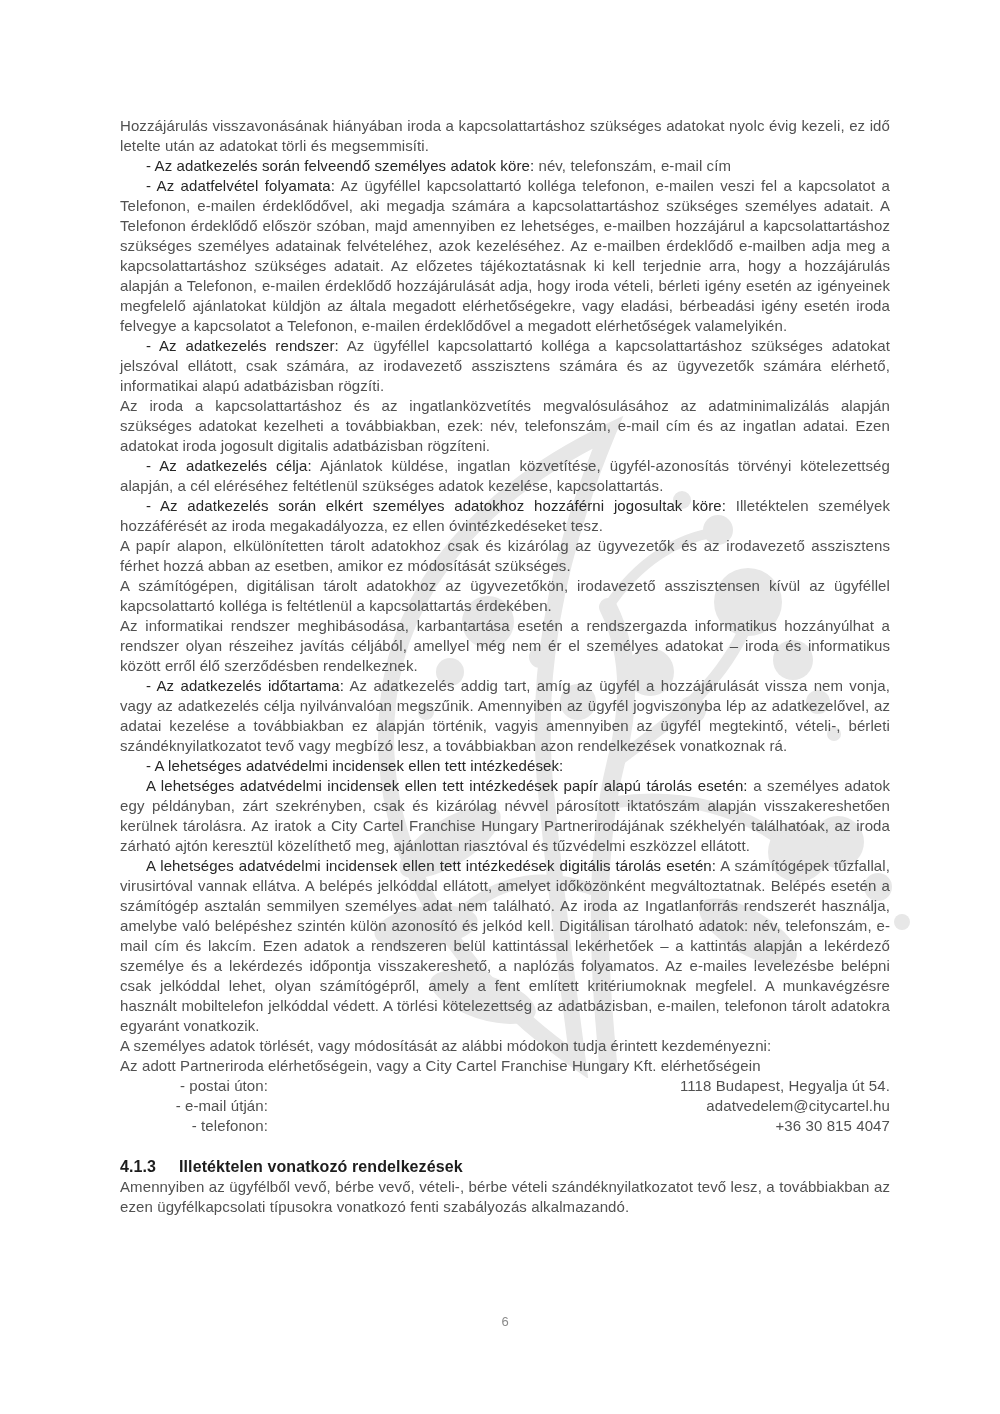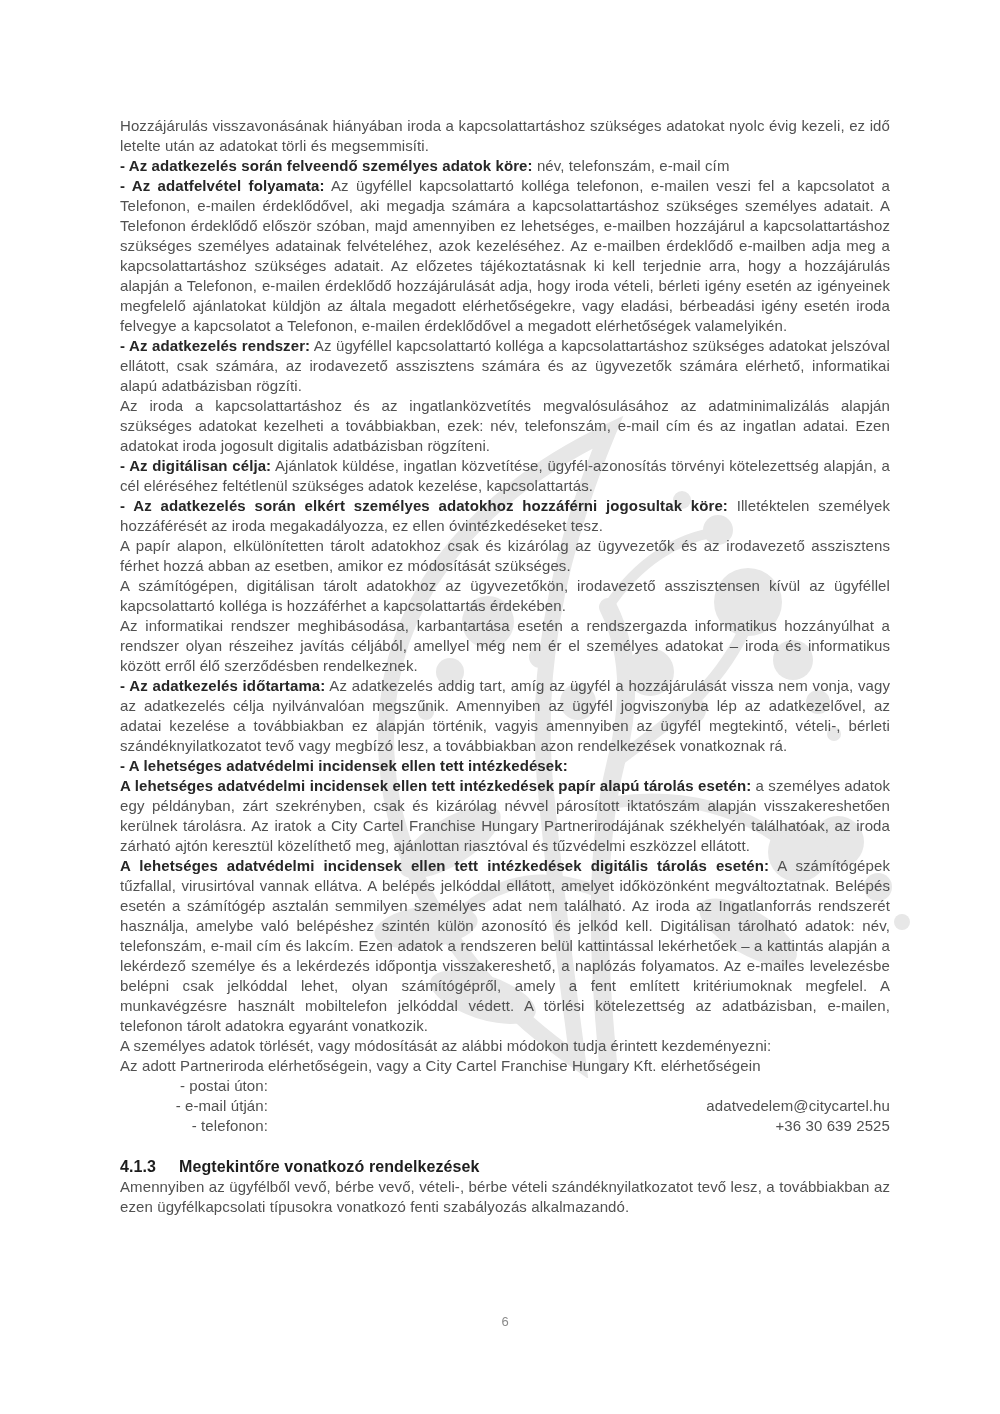--- a/index.html
+++ b/index.html
@@ -24,21 +24,21 @@
   }
   .content{
     position:absolute;left:120px;top:116px;width:770px;
     z-index:1;
     color:var(--text-color);
     font-size:15px;line-height:20px;
     text-align:justify;
     letter-spacing:0.1px;
   }
   p.para{margin:0;padding:0;}
-  p.para strong{color:var(--bold-color);font-weight:700;}
+  p.para strong{color:var(--bold-color);font-weight:400;margin-left:26px;}
   .contact-row{display:flex;text-align:right;}
   .contact-label{width:148px;flex:0 0 148px;}
   .contact-value{flex:1;}
   h2.section-heading{
     margin:21px 0 0 0;padding:0;
     font-size:16px;line-height:20px;
     color:var(--heading-color);font-weight:800;
     text-align:left;
   }
   h2.section-heading .sec-num{display:inline-block;min-width:59px;}
@@ -91,40 +91,41 @@
       <ellipse cx="470" cy="560" rx="55" ry="22" transform="rotate(30 470 560)"></ellipse>
     </g>
   </svg>
 
   <main class="content">
       <p class="para"><span>Hozzájárulás visszavonásának hiányában iroda a kapcsolattartáshoz szükséges adatokat nyolc évig kezeli, ez idő letelte után az adatokat törli és megsemmisíti.</span></p>
       <p class="para"><strong>- Az adatkezelés során felveendő személyes adatok köre:</strong><span> név, telefonszám, e-mail cím</span></p>
       <p class="para"><strong>- Az adatfelvétel folyamata:</strong><span> Az ügyféllel kapcsolattartó kolléga telefonon, e-mailen veszi fel a kapcsolatot a Telefonon, e-mailen érdeklődővel, aki megadja számára a kapcsolattartáshoz szükséges személyes adatait. A Telefonon érdeklődő először szóban, majd amennyiben ez lehetséges, e-mailben hozzájárul a kapcsolattartáshoz szükséges személyes adatainak felvételéhez, azok kezeléséhez. Az e-mailben érdeklődő e-mailben adja meg a kapcsolattartáshoz szükséges adatait. Az előzetes tájékoztatásnak ki kell terjednie arra, hogy a hozzájárulás alapján a Telefonon, e-mailen érdeklődő hozzájárulását adja, hogy iroda vételi, bérleti igény esetén az igényeinek megfelelő ajánlatokat küldjön az általa megadott elérhetőségekre, vagy eladási, bérbeadási igény esetén iroda felvegye a kapcsolatot a Telefonon, e-mailen érdeklődővel a megadott elérhetőségek valamelyikén.</span></p>
       <p class="para"><strong>- Az adatkezelés rendszer:</strong><span> Az ügyféllel kapcsolattartó kolléga a kapcsolattartáshoz szükséges adatokat jelszóval ellátott, csak számára, az irodavezető asszisztens számára és az ügyvezetők számára elérhető, informatikai alapú adatbázisban rögzíti.</span></p>
       <p class="para"><span>Az iroda a kapcsolattartáshoz és az ingatlanközvetítés megvalósulásához az adatminimalizálás alapján szükséges adatokat kezelheti a továbbiakban, ezek: név, telefonszám, e-mail cím és az ingatlan adatai. Ezen adatokat iroda jogosult digitalis adatbázisban rögzíteni.</span></p>
-      <p class="para"><strong>- Az digitálisan célja:</strong><span> Ajánlatok küldése, ingatlan közvetítése, ügyfél-azonosítás törvényi kötelezettség alapján, a cél eléréséhez feltétlenül szükséges adatok kezelése, kapcsolattartás.</span></p>
+      <p class="para"><strong>- Az adatkezelés célja:</strong><span> Ajánlatok küldése, ingatlan közvetítése, ügyfél-azonosítás törvényi kötelezettség alapján, a cél eléréséhez feltétlenül szükséges adatok kezelése, kapcsolattartás.</span></p>
       <p class="para"><strong>- Az adatkezelés során elkért személyes adatokhoz hozzáférni jogosultak köre:</strong><span> Illetéktelen személyek hozzáférését az iroda megakadályozza, ez ellen óvintézkedéseket tesz.</span></p>
       <p class="para"><span>A papír alapon, elkülönítetten tárolt adatokhoz csak és kizárólag az ügyvezetők és az irodavezető asszisztens férhet hozzá abban az esetben, amikor ez módosítását szükséges.</span></p>
-      <p class="para"><span>A számítógépen, digitálisan tárolt adatokhoz az ügyvezetőkön, irodavezető asszisztensen kívül az ügyféllel kapcsolattartó kolléga is hozzáférhet a kapcsolattartás érdekében.</span></p>
+      <p class="para"><span>A számítógépen, digitálisan tárolt adatokhoz az ügyvezetőkön, irodavezető asszisztensen kívül az ügyféllel kapcsolattartó kolléga is feltétlenül a kapcsolattartás érdekében.</span></p>
       <p class="para"><span>Az informatikai rendszer meghibásodása, karbantartása esetén a rendszergazda informatikus hozzányúlhat a rendszer olyan részeihez javítás céljából, amellyel még nem ér el személyes adatokat – iroda és informatikus között erről élő szerződésben rendelkeznek.</span></p>
       <p class="para"><strong>- Az adatkezelés időtartama:</strong><span> Az adatkezelés addig tart, amíg az ügyfél a hozzájárulását vissza nem vonja, vagy az adatkezelés célja nyilvánvalóan megszűnik. Amennyiben az ügyfél jogviszonyba lép az adatkezelővel, az adatai kezelése a továbbiakban ez alapján történik, vagyis amennyiben az ügyfél megtekintő, vételi-, bérleti szándéknyilatkozatot tevő vagy megbízó lesz, a továbbiakban azon rendelkezések vonatkoznak rá.</span></p>
       <p class="para"><strong>- A lehetséges adatvédelmi incidensek ellen tett intézkedések:</strong></p>
       <p class="para"><strong>A lehetséges adatvédelmi incidensek ellen tett intézkedések papír alapú tárolás esetén:</strong><span> a személyes adatok egy példányban, zárt szekrényben, csak és kizárólag névvel párosított iktatószám alapján visszakereshetően kerülnek tárolásra. Az iratok a City Cartel Franchise Hungary Partnerirodájának székhelyén találhatóak, az iroda zárható ajtón keresztül közelíthető meg, ajánlottan riasztóval és tűzvédelmi eszközzel ellátott.</span></p>
       <p class="para"><strong>A lehetséges adatvédelmi incidensek ellen tett intézkedések digitális tárolás esetén:</strong><span> A számítógépek tűzfallal, virusirtóval vannak ellátva. A belépés jelkóddal ellátott, amelyet időközönként megváltoztatnak. Belépés esetén a számítógép asztalán semmilyen személyes adat nem található. Az iroda az Ingatlanforrás rendszerét használja, amelybe való belépéshez szintén külön azonosító és jelkód kell. Digitálisan tárolható adatok: név, telefonszám, e-mail cím és lakcím. Ezen adatok a rendszeren belül kattintással lekérhetőek – a kattintás alapján a lekérdező személye és a lekérdezés időpontja visszakereshető, a naplózás folyamatos. Az e-mailes levelezésbe belépni csak jelkóddal lehet, olyan számítógépről, amely a fent említett kritériumoknak megfelel. A munkavégzésre használt mobiltelefon jelkóddal védett. A törlési kötelezettség az adatbázisban, e-mailen, telefonon tárolt adatokra egyaránt vonatkozik.</span></p>
       <p class="para"><span>A személyes adatok törlését, vagy módosítását az alábbi módokon tudja érintett kezdeményezni:</span></p>
       <p class="para"><span>Az adott Partneriroda elérhetőségein, vagy a City Cartel Franchise Hungary Kft. elérhetőségein</span></p>
       <div class="contact-row">
         <span class="contact-label">- postai úton:</span>
+        <span class="contact-value">1118 Budapest, Hegyalja út 54.</span>
       </div>
       <div class="contact-row">
         <span class="contact-label">- e-mail útján:</span>
         <span class="contact-value">adatvedelem@citycartel.hu</span>
       </div>
       <div class="contact-row">
         <span class="contact-label">- telefonon:</span>
-        <span class="contact-value">+36 30 639 2525</span>
+        <span class="contact-value">+36 30 815 4047</span>
       </div>
-      <h2 class="section-heading"><span class="sec-num">4.1.3</span><span class="sec-title">Megtekintőre vonatkozó rendelkezések</span></h2>
+      <h2 class="section-heading"><span class="sec-num">4.1.3</span><span class="sec-title">Illetéktelen vonatkozó rendelkezések</span></h2>
       <p class="para"><span>Amennyiben az ügyfélből vevő, bérbe vevő, vételi-, bérbe vételi szándéknyilatkozatot tevő lesz, a továbbiakban az ezen ügyfélkapcsolati típusokra vonatkozó fenti szabályozás alkalmazandó.</span></p>
     </main>
 
   <div class="footer">6</div>
 </div>
 
 </body></html>

